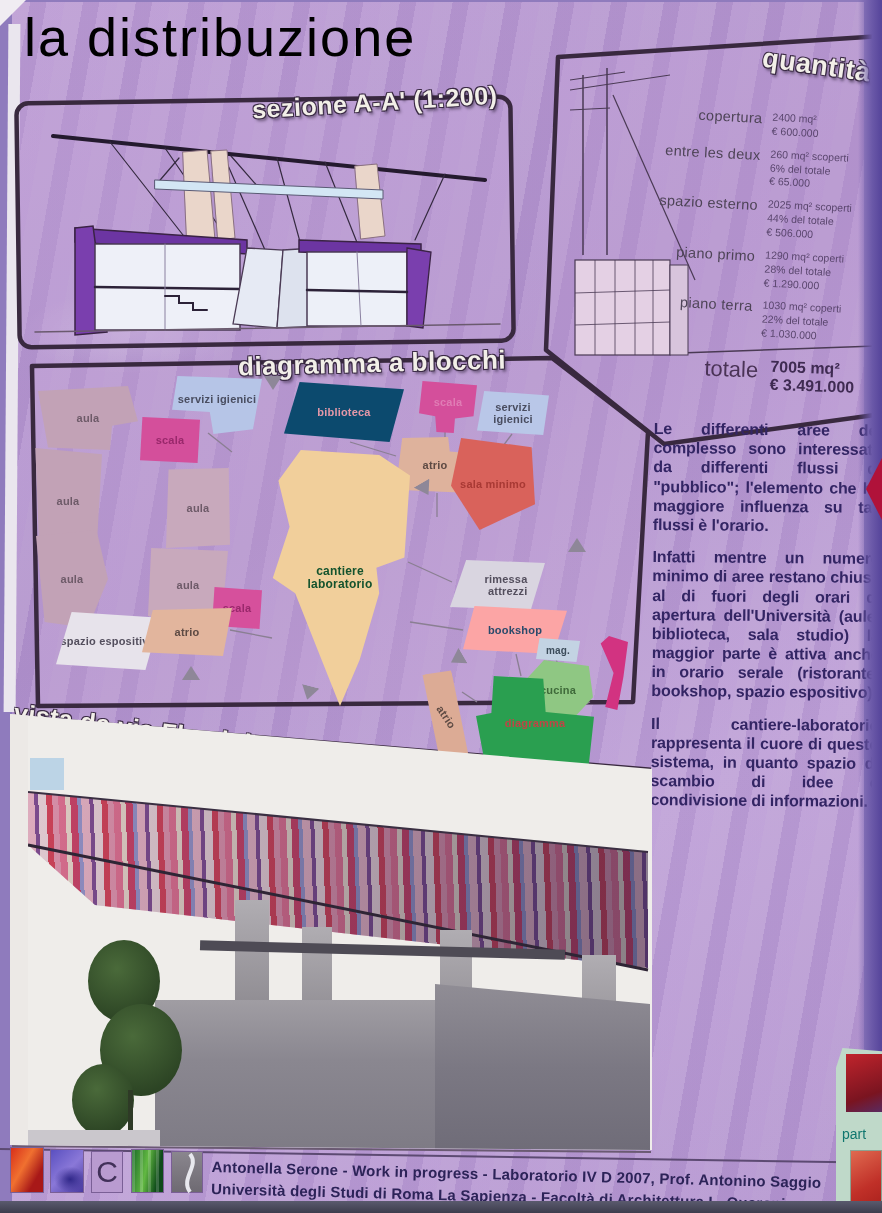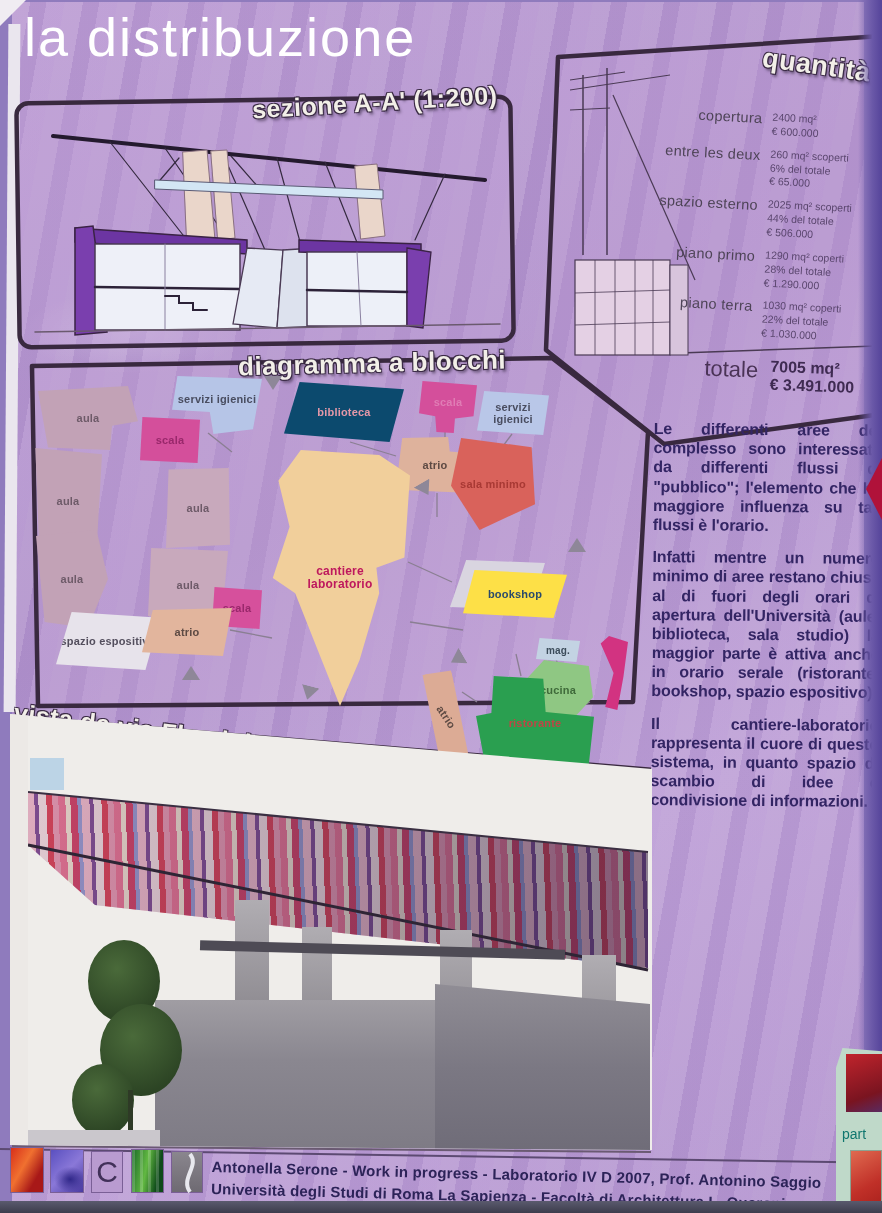--- a/index.html
+++ b/index.html
@@ -22,21 +22,21 @@
   .ni{pointer-events:none}
   .poster{
     left:12px;top:2px;width:852px;height:1204px;
     background-image:
       radial-gradient(160px 60px at 120px 330px, rgba(255,255,255,.20), transparent 70%),
       radial-gradient(200px 70px at 520px 900px, rgba(255,255,255,.10), transparent 70%),
       repeating-linear-gradient(100deg, rgba(255,255,255,.10) 0 18px, rgba(140,110,180,.13) 18px 34px, rgba(225,205,242,.14) 34px 52px),
       linear-gradient(150deg,#bb9bd3,#b091cb 40%,#bd9fd6 70%,#b293ce);
   }
   .title{
-    font-size:54px;letter-spacing:2px;color:#ffffff;font-weight:normal;white-space:nowrap;
+    font-size:54px;letter-spacing:2px;color:#000000;font-weight:normal;white-space:nowrap;
   }
   .lbl{
     font-weight:bold;color:#f2efe8;letter-spacing:.5px;white-space:nowrap;
     text-shadow:-1px -1px 0 #3b2b45,1px -1px 0 #3b2b45,-1px 1px 0 #3b2b45,1px 1px 0 #3b2b45,2px 3px 3px rgba(30,20,40,.55);
   }
   .qrow{display:grid;grid-template-columns:118px 1fr;column-gap:10px;margin-bottom:9px}
   .qlabel{font-size:14.5px;color:#4e4457;text-align:right;letter-spacing:.3px}
   .qval{font-size:10.5px;color:#5a466e;line-height:1.32}
   .para{font-size:16px;font-weight:bold;color:#332564;text-align:justify;line-height:1.2;margin-bottom:13px;letter-spacing:-.1px}
   .blk{display:flex;align-items:center;justify-content:center;text-align:center;
@@ -245,36 +245,36 @@
 <div class="abs blk" style="left: 212px; top: 587px; width: 50px; height: 42px; clip-path: polygon(5% 0px, 100% 8%, 95% 100%, 0px 92%); background: rgb(214, 80, 156);">
     <span style="color: rgb(153, 40, 107);">scala</span>
   </div>
 <div class="abs blk" style="left: 56px; top: 612px; width: 104px; height: 58px; clip-path: polygon(15% 0px, 100% 10%, 86% 100%, 0px 90%); background: rgb(231, 227, 235);">
     <span style="color: rgb(83, 78, 93);">spazio espositivo</span>
   </div>
 <div class="abs blk" style="left: 142px; top: 608px; width: 90px; height: 48px; clip-path: polygon(12% 4%, 100% 0px, 90% 100%, 0px 92%); background: rgb(226, 181, 157);">
     <span style="color: rgb(93, 74, 67);">atrio</span>
   </div>
 <div class="abs blk" style="left: 270px; top: 450px; width: 140px; height: 256px; font-size: 12px; clip-path: polygon(22% 0px, 78% 2%, 100% 10%, 96% 42%, 76% 46%, 78% 56%, 64% 82%, 50% 100%, 34% 78%, 18% 56%, 2% 50%, 14% 30%, 6% 12%); background: rgb(241, 207, 155);">
-    <span style="width: 80px; color: #be185d;">cantiere laboratorio</span>
+    <span style="width: 80px; color: #14532d;">cantiere laboratorio</span>
   </div>
 <div class="abs blk" style="left: 450px; top: 560px; width: 95px; height: 50px; clip-path: polygon(17% 0px, 100% 6%, 85% 100%, 0px 94%); background: rgb(217, 213, 224); text-align: right;">
     <span style="width: 60px; color: rgb(83, 78, 93);">rimessa attrezzi</span>
   </div>
-<div class="abs blk" style="left: 463px; top: 570px; width: 104px; height: 48px; clip-path: polygon(11% 0px, 100% 10%, 87% 100%, 0px 90%); background: #fde047;">
+<div class="abs blk" style="left: 463px; top: 606px; width: 104px; height: 48px; clip-path: polygon(11% 0px, 100% 10%, 87% 100%, 0px 90%); background: #fca5a5;">
     <span style="color: rgb(42, 74, 107);">bookshop</span>
   </div>
 <div class="abs blk" style="left: 536px; top: 638px; width: 44px; height: 24px; font-size: 10px; clip-path: polygon(8% 0px, 100% 12%, 92% 100%, 0px 88%); background: rgb(195, 211, 227);">
     <span style="color: rgb(60, 76, 90);">mag.</span>
   </div>
 <div class="abs blk" style="left: 523px; top: 660px; width: 70px; height: 60px; clip-path: polygon(30% 0px, 94% 10%, 100% 62%, 70% 100%, 16% 90%, 0px 38%); background: rgb(143, 199, 131);">
     <span style="color: rgb(63, 106, 58);">cucina</span>
   </div>
 <div class="abs blk" style="left: 476px; top: 676px; width: 118px; height: 95px; clip-path: polygon(15% 0px, 57% 3%, 59% 38%, 100% 43%, 95% 100%, 8% 95%, 0px 42%, 13% 39%); background: rgb(42, 159, 80);">
-    <span style="color: rgb(191, 69, 69);">ristorante</span>
+    <span style="color: rgb(191, 69, 69);">diagramma</span>
   </div>
 <div class="abs blk" style="left: 428px; top: 670px; width: 36px; height: 95px; transform: rotate(-16deg); clip-path: polygon(20% 0px, 100% 4%, 80% 100%, 0px 96%); background: rgb(220, 171, 149);">
     <span style="transform: rotate(72deg); color: rgb(93, 74, 67);">atrio</span>
   </div>
 <div class="abs blk" style="left: 590px; top: 636px; width: 38px; height: 74px; clip-path: polygon(50% 0px, 100% 8%, 88% 55%, 72% 100%, 40% 96%, 62% 50%, 28% 10%); background: rgb(210, 51, 129);">
     <span></span>
   </div>
 
 <div class="abs arrow" style="left:264px;top:376px"></div>
 <div class="abs arrow" style="left:416px;top:482px;transform:rotate(-30deg)"></div>

